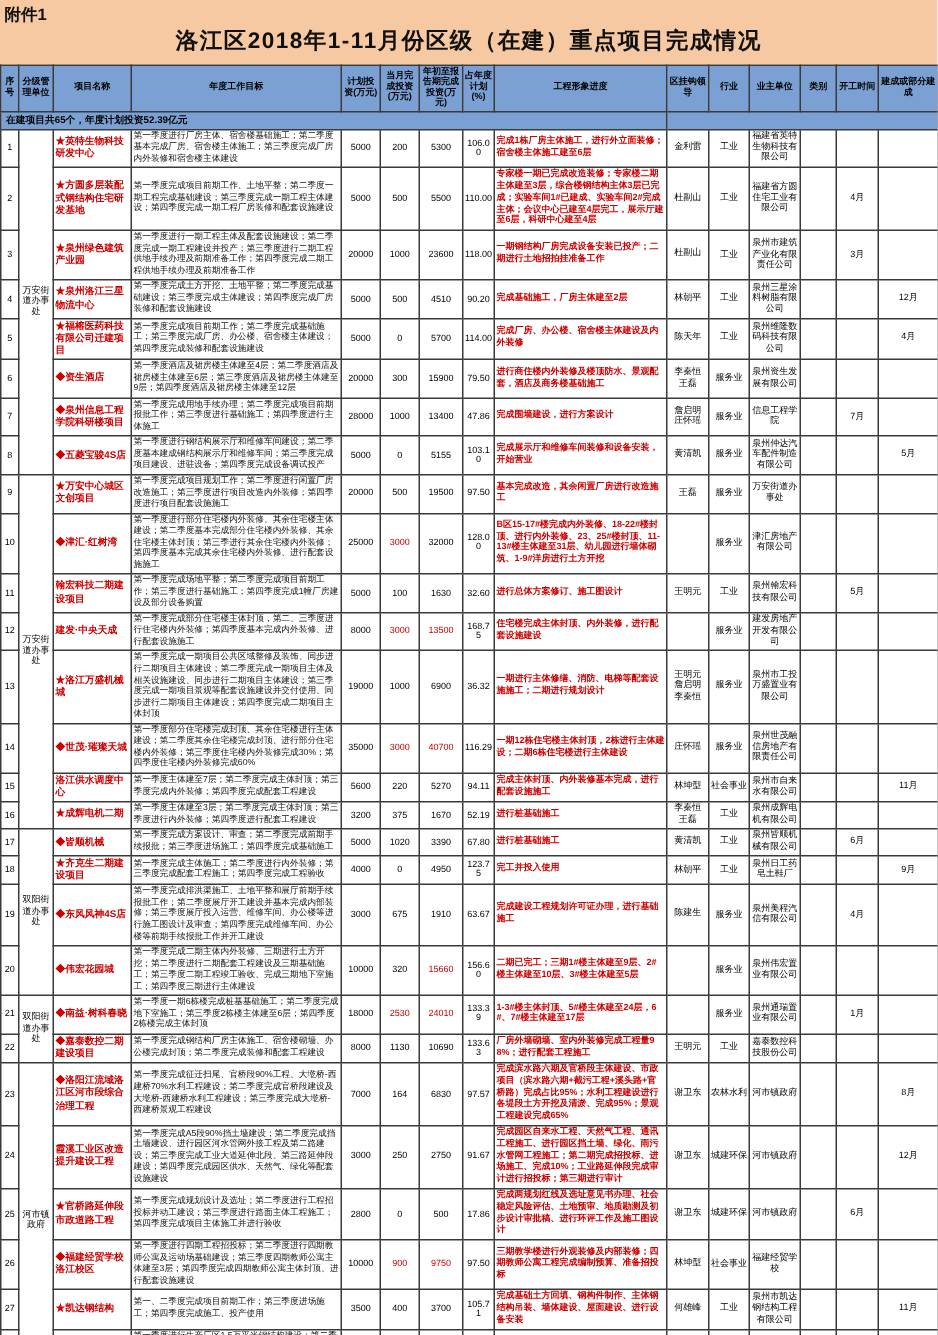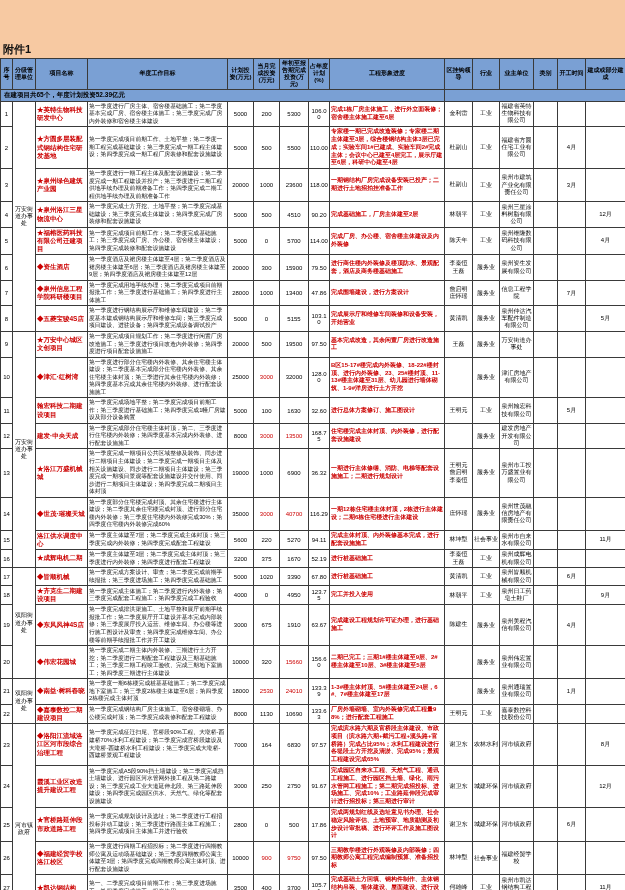--- a/index.html
+++ b/index.html
@@ -1,19 +1,19 @@
 <!DOCTYPE html>
 <html><head>
 <meta charset="utf-8">
 <style>
   html,body{margin:0;padding:0;}
   body{width:625px;background:#e8e8e8;font-family:"Liberation Sans",sans-serif;}
   #page{width:625px;background:#fff;}
   .banner{background:#f7c9a2;padding:2px 3px 1px;}
-  .attachment{font-size:11px;font-weight:bold;color:#111;margin-top:40px;}
+  .attachment{font-size:11px;font-weight:bold;color:#111;}
   .title{text-align:center;font-size:15px;font-weight:bold;color:#111;padding:1px 0 5px;letter-spacing:1px;}
   table{width:625px;border-collapse:collapse;table-layout:fixed;}
   th,td{border:1px solid #3a3a3a;padding:1px;vertical-align:middle;word-break:break-all;}
   thead th{background:#7aa0d4;font-size:6px;font-weight:bold;color:#000;text-align:center;line-height:1.15;}
   tr.summary td{background:#7aa0d4;font-size:6.5px;font-weight:bold;text-align:left;padding-left:3px;}
   td.no{font-size:6px;text-align:center;}
   td.unit{font-size:6px;text-align:center;line-height:1.2;}
   td.pname{font-size:6.5px;font-weight:bold;color:#c00;text-align:left;line-height:1.25;}
   td.target{font-size:5.8px;text-align:left;line-height:1.3;color:#111;}
   td.num{font-size:6px;text-align:center;}
@@ -21,20 +21,21 @@
   td.progress{font-size:6px;font-weight:bold;color:#c00;text-align:left;line-height:1.3;}
   td.leader{font-size:6px;text-align:center;white-space:pre-line;line-height:1.25;}
   td.plain{font-size:6px;text-align:center;line-height:1.2;}
 </style>
 </head>
 <body>
 
 <div id="page">
   <div class="banner">
     <div class="attachment">附件1</div>
+    <div class="title">洛江区2018年1-11月份区级（在建）重点项目完成情况</div>
   </div>
   <table>
     <colgroup>
       <col style="width:12px">
         <col style="width:23px">
         <col style="width:52px">
         <col style="width:140px">
       <col style="width:26px">
         <col style="width:26px">
         <col style="width:29px">

